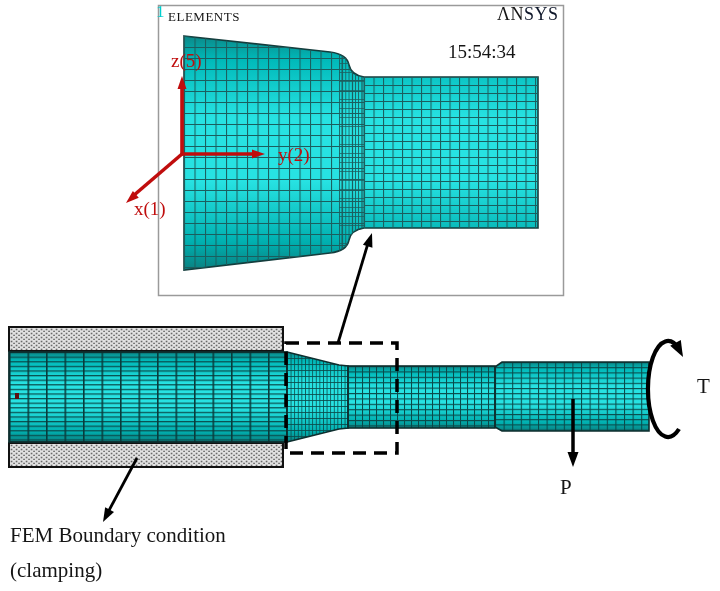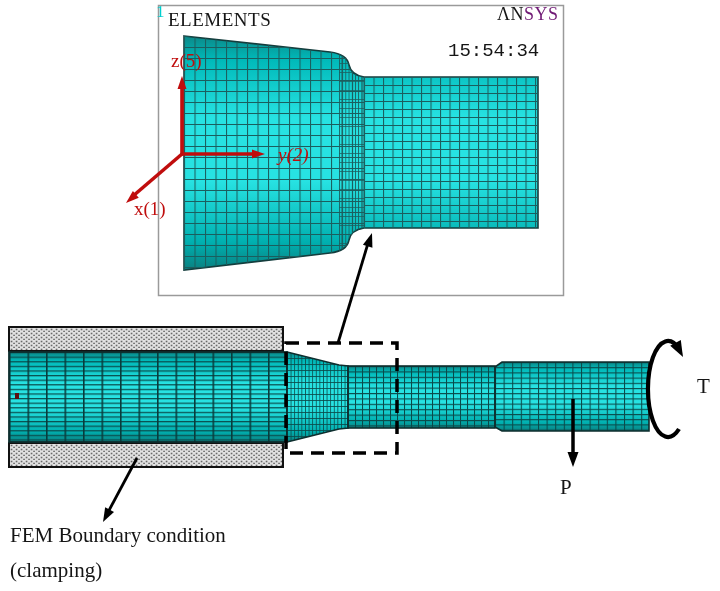--- a/index.html
+++ b/index.html
@@ -1,28 +1,28 @@
 <!DOCTYPE html>
 <html><head>
 <meta charset="utf-8">
 <style>
   html,body{margin:0;padding:0;background:#ffffff;width:720px;height:591px;overflow:hidden;}
   #canvas{position:relative;width:720px;height:591px;background:#ffffff;
           font-family:"Liberation Serif","DejaVu Serif",serif;color:#151515;}
   #gfx{position:absolute;left:0;top:0;}
   .txt{position:absolute;white-space:nowrap;line-height:1;}
   .t-plotnum{left:156px;top:3px;font-size:17px;color:#00cfcf;}
-  .t-elements{left:168px;top:10px;font-size:19px;letter-spacing:.5px;}
+  .t-elements{left:168px;top:10px;font-size:13px;letter-spacing:.5px;}
   .t-logo{left:497px;top:5px;font-size:18px;letter-spacing:.5px;}
-  .t-logo .yellow{color:#701a75;}
+  .t-logo .yellow{color:#0f172a;}
   .t-date{left:452px;top:23px;font-size:19px;word-spacing:5px;}
-  .t-time{left:448px;top:42px;font-size:19px;font-family:Liberation Mono, monospace;}
+  .t-time{left:448px;top:42px;font-size:19px;}
   .t-axis{font-size:19px;color:#c00d0d;}
   .t-axz{left:171px;top:51px;}
-  .t-axy{left:278px;top:145px;font-style:italic;}
+  .t-axy{left:278px;top:145px;}
   .t-axx{left:134px;top:199px;}
   .t-load{font-size:21px;}
   .t-torque{left:697px;top:376px;}
   .t-force{left:560px;top:477px;}
   .t-cap{font-size:21px;}
   .t-cap1{left:10px;top:525px;}
   .t-cap2{left:10px;top:560px;}
 </style>
 </head>
 <body>

